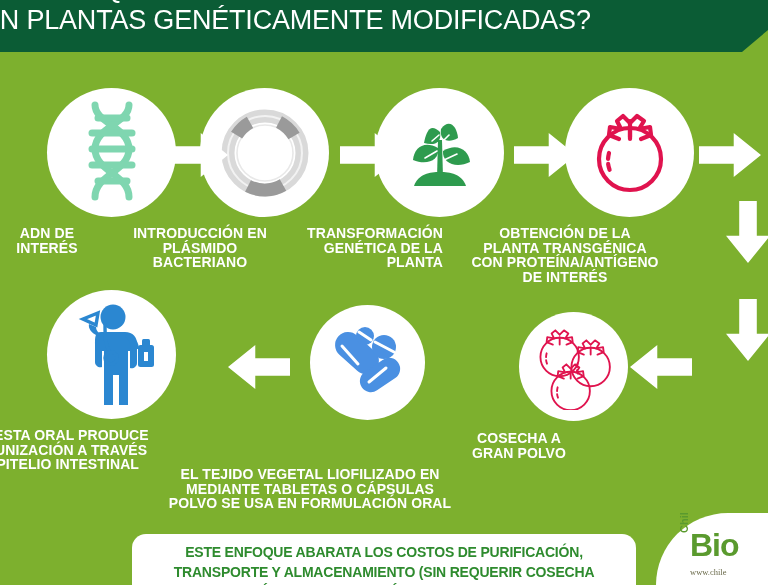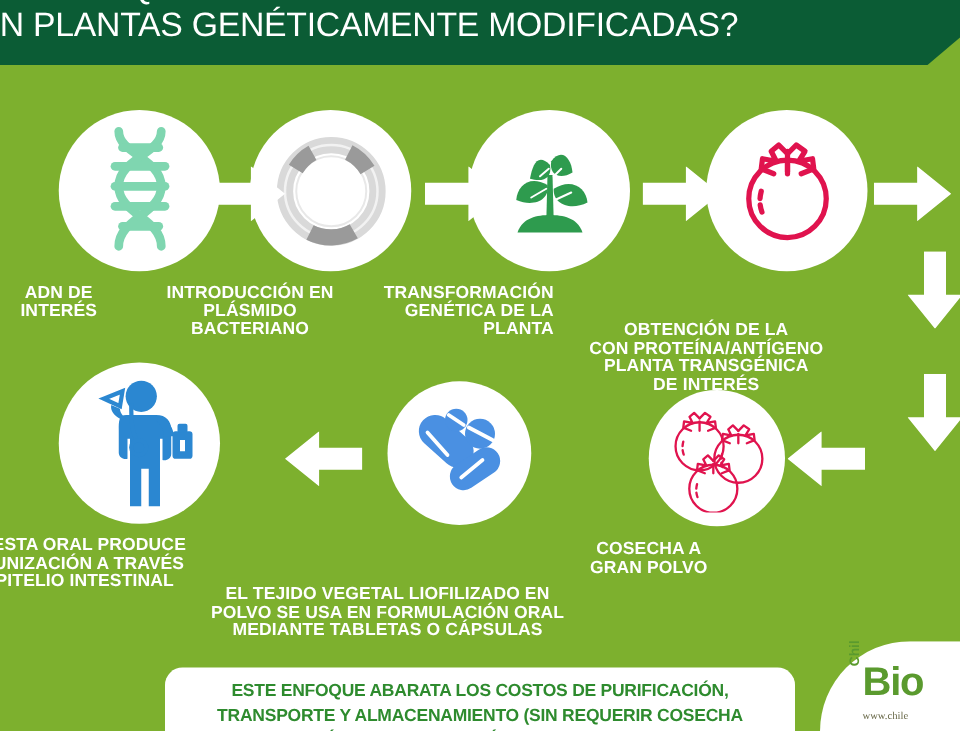--- a/index.html
+++ b/index.html
@@ -45,21 +45,21 @@
   }
 
   
   #n1{left:47px;top:88px;}  #n1 .circle{width:129px;height:129px;}
   #n1 .node-label{top:138px;}
   #n2{left:200px;top:88px;} #n2 .circle{width:129px;height:129px;}
   #n2 .node-label{top:138px;}
   #n3{left:375px;top:88px;} #n3 .circle{width:129px;height:129px;}
   #n3 .node-label{top:138px;text-align:right;}
   #n4{left:565px;top:88px;} #n4 .circle{width:129px;height:129px;}
-  #n4 .node-label{top:138px;margin-top:30px;}
+  #n4 .node-label{top:138px;}
 
   
   #n5{left:47px;top:290px;} #n5 .circle{width:129px;height:129px;}
   #n5 .node-label{top:138px;}
   #n6{left:310px;top:305px;} #n6 .circle{width:115px;height:115px;}
   #n6 .node-label{top:124px;margin-top:38px;}
   #n7{left:519px;top:312px;} #n7 .circle{width:109px;height:109px;}
   #n7 .node-label{top:119px;}
 
   
@@ -212,22 +212,22 @@
         <path d="M43 28 L43 12"></path>
         <path d="M43 14 L36 7 L30 12 L34 20 L23 18 L22 26 L32 30"></path>
         <path d="M43 14 L50 7 L57 12 L52 20 L63 18 L64 26 L54 30"></path>
         <path d="M43 20 L43 30"></path>
         <path d="M22 44 C20 52 21 58 24 64" stroke-dasharray="6 5"></path>
       </g>
     </svg>
   </div>
   <div class="node-label">
     <div>OBTENCIÓN DE LA</div>
+    <div>PLANTA TRANSGÉNICA</div>
     <div>CON PROTEÍNA/ANTÍGENO</div>
-    <div>PLANTA TRANSGÉNICA</div>
     <div>DE INTERÉS</div>
   </div>
 </div>
 
 <div class="node" id="n5">
   <div class="circle">
     <svg class="ico" width="94" height="104" viewBox="0 0 94 104">
       <g fill="#2b87d1">
         <circle cx="48" cy="14" r="12.5"></circle>
         <path d="M36 29 L60 29 C68 29 72 34 72 41 L72 60 C72 64 68 66 65 65 L65 48 L63 48 L63 102 L54 102 L54 72 L48 72 L48 102 L39 102 L39 48 L37 48 L37 64 C34 65 30 63 30 59 L30 41 C30 34 30 29 36 29 Z"></path>
@@ -267,22 +267,22 @@
       <g stroke="#ffffff" stroke-width="3" fill="none" stroke-linecap="round">
         <path d="M31 8 L43 16"></path>
         <path d="M47 18 L66 28"></path>
         <path d="M14 22 L30 40"></path>
         <path d="M41 58 L58 44"></path>
       </g>
     </svg>
   </div>
   <div class="node-label">
     <div>EL TEJIDO VEGETAL LIOFILIZADO EN</div>
+    <div>MEDIANTE TABLETAS O CÁPSULAS</div>
     <div>POLVO SE USA EN FORMULACIÓN ORAL</div>
-    <div>MEDIANTE TABLETAS O CÁPSULAS</div>
   </div>
 </div>
 
 <div class="node" id="n7">
   <div class="circle">
     <svg class="ico" width="86" height="86" viewBox="0 0 86 86">
       <g fill="none" stroke="#e0134e" stroke-width="3" stroke-linecap="round" stroke-linejoin="round">
         <g transform="translate(2,2) scale(0.62)">
           <circle cx="43" cy="50" r="31"></circle>
           <path d="M43 14 L36 7 L30 12 L34 20 L23 18 L22 26 L32 30"></path>

